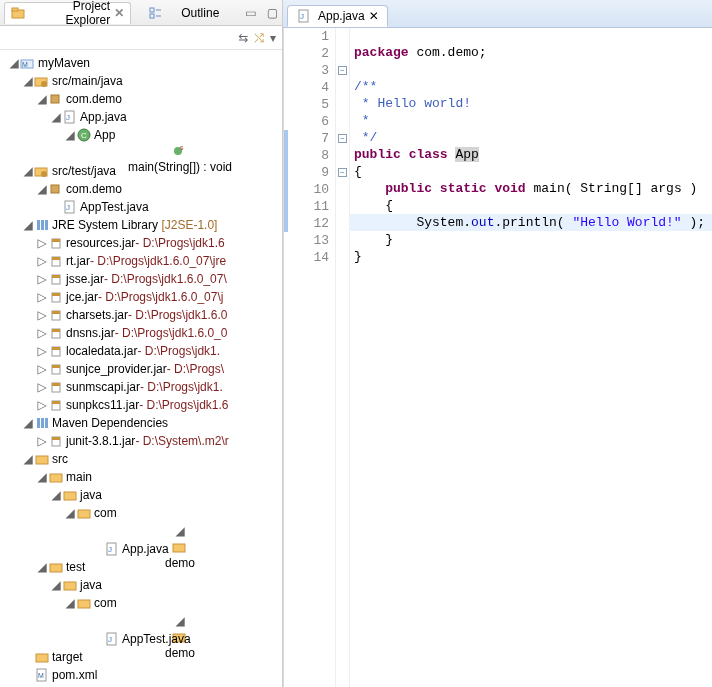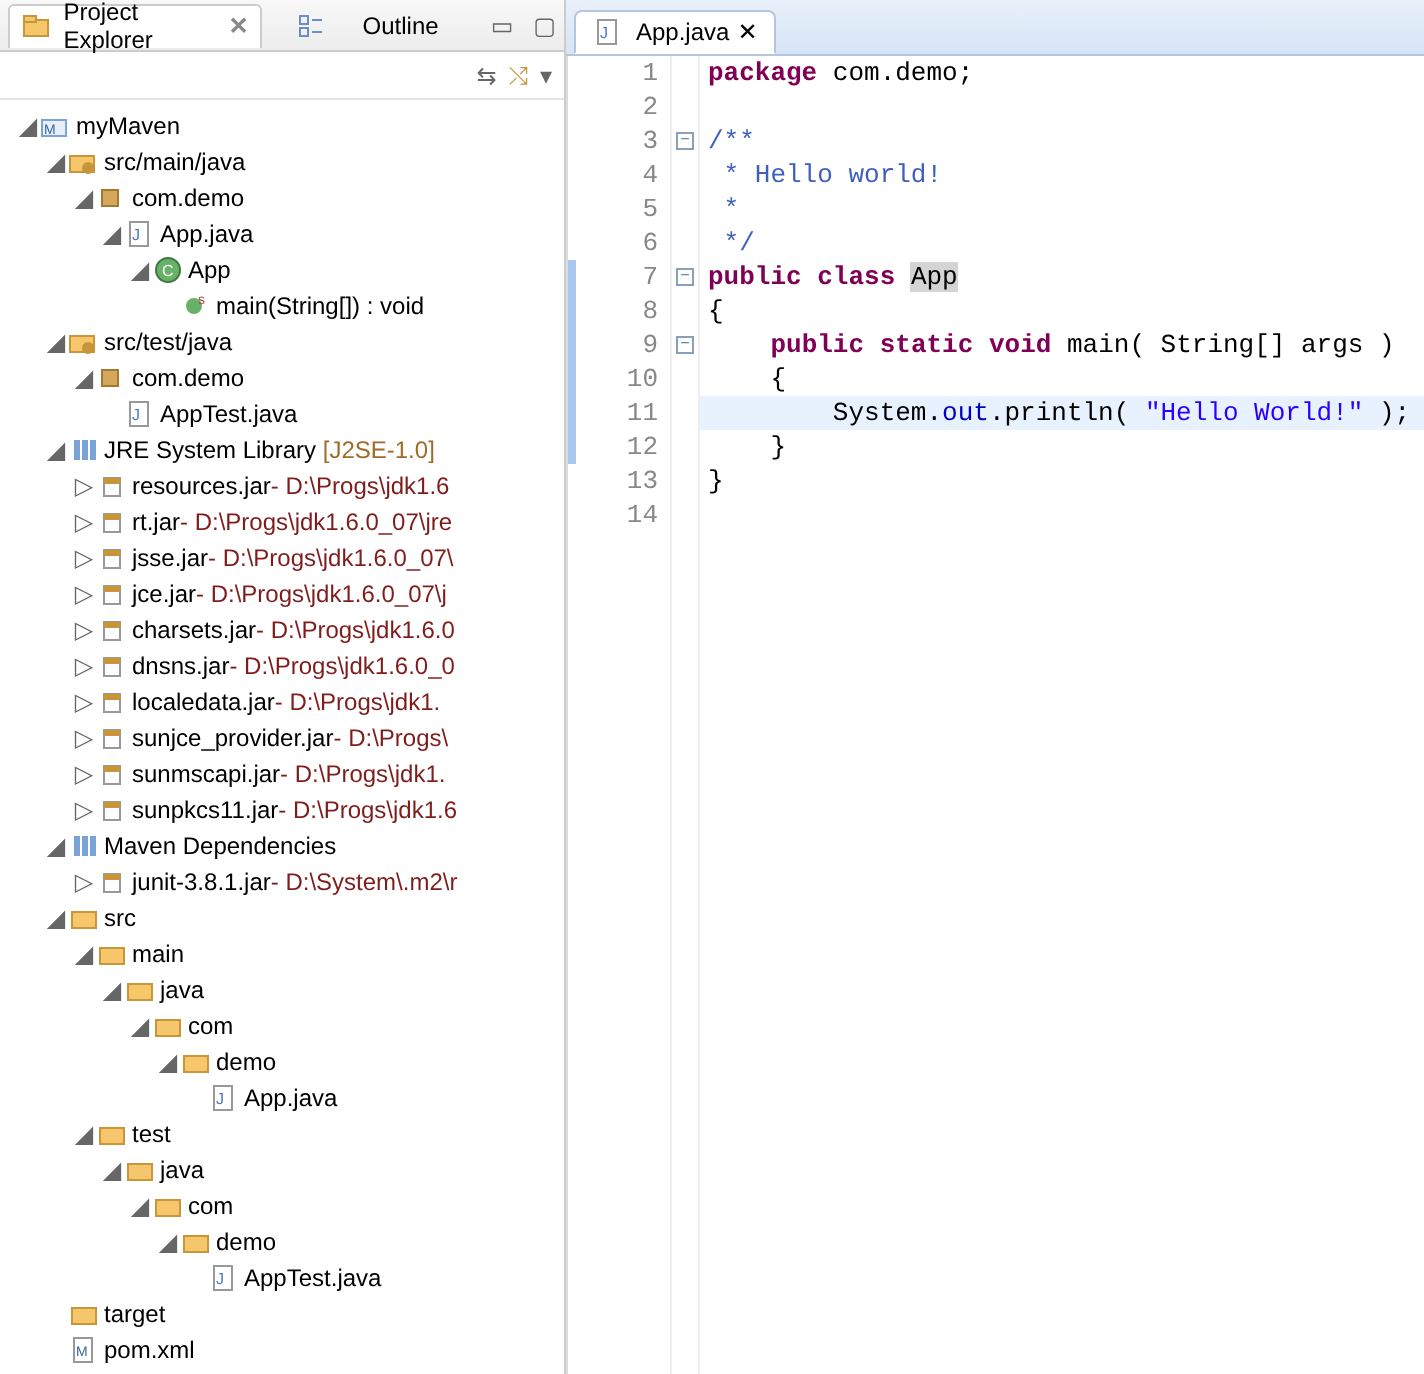--- a/index.html
+++ b/index.html
@@ -1,42 +1,42 @@
 <!DOCTYPE html>
 <html><head>
 <meta charset="utf-8">
 <style>
 * { box-sizing: border-box; margin: 0; padding: 0; }
 body { font-family: "Segoe UI", Tahoma, sans-serif; font-size: 12px; background: #fff; width: 712px; height: 687px; overflow: hidden; display: flex; }
 .left-panel { width: 283px; border-right: 1px solid #ccc; display: flex; flex-direction: column; }
 .right-panel { flex: 1; display: flex; flex-direction: column; }
-.tab-bar { height: 26px; background: linear-gradient(#f8f8f8,#ececec); border-bottom: 1px solid #ccc; display: flex; align-items: center; gap: 10px; padding: 0 4px; }
+.tab-bar { height: 26px; background: linear-gradient(#f8f8f8,#ececec); border-bottom: 1px solid #ccc; display: flex; align-items: center; gap: 10px; padding: 0 4px; text-align: right; }
 .tab { display: inline-flex; align-items: center; gap: 4px; padding: 2px 6px; background: #fff; border: 1px solid #ccc; border-bottom: none; border-radius: 3px 3px 0 0; height: 22px; }
 .tab .close-x { color: #888; font-weight: bold; cursor: pointer; }
 .toolbar { height: 24px; display: flex; justify-content: flex-end; align-items: center; gap: 6px; padding: 0 6px; border-bottom: 1px solid #e3e3e3; }
 .toolbar span { color: #666; }
 .tree { flex: 1; overflow: hidden; padding: 4px 0 4px 4px; white-space: nowrap; }
 .row { display: flex; align-items: center; height: 18px; line-height: 18px; }
 .exp { width: 12px; display: inline-flex; justify-content: center; color: #666; }
 .icon { width: 16px; height: 16px; display: inline-flex; align-items: center; justify-content: center; margin-right: 2px; }
 .lbl { color: #000; }
 .lbl-dim { color: #7f1d1d; }
 .lbl-brown { color: #a06b2a; }
 .ind0 { padding-left: 4px; } .ind1 { padding-left: 18px; } .ind2 { padding-left: 32px; }
-.ind3 { padding-left: 46px; } .ind4 { padding-left: 60px; } .ind5 { padding-left: 74px; }
+.ind3 { padding-left: 46px; } .ind4 { padding-left: 60px; } .ind5 { padding-left: 74px; flex-direction: column; }
 .ind6 { padding-left: 88px; }
 .ed-tab-bar { height: 28px; background: linear-gradient(#e8f0fa,#d6e4f5); border-bottom: 1px solid #b5c6dc; display: flex; align-items: flex-end; padding: 0 4px; }
 .ed-tab { display: inline-flex; align-items: center; gap: 4px; background: #fff; border: 1px solid #b5c6dc; border-bottom: 1px solid #fff; border-radius: 4px 4px 0 0; padding: 2px 8px; height: 22px; }
 .editor { flex: 1; display: flex; font-family: Consolas, "Courier New", monospace; font-size: 13px; line-height: 17px; border-left: 1px solid #dcdcdc; }
 .gutter { width: 34px; text-align: right; padding-right: 6px; color: #888; background: #fff; border-right: 1px solid #eee; position: relative; }
 .gutter .ln { height: 17px; }
 .fold-col { width: 14px; background: #fff; border-right: 1px solid #eee; position: relative; }
 .fold-box { position: absolute; left: 2px; width: 9px; height: 9px; border: 1px solid #8aa0b8; background: #fff; font-size: 8px; line-height: 7px; text-align: center; color: #5b7ea3; }
 .mark-col { width: 18px; background: #fff; position: relative; }
-.code { flex: 1; padding-left: 4px; position: relative; }
+.code { flex: 1; padding-left: 4px; position: relative; margin-top: 16px; }
 .codeline { height: 17px; white-space: pre; }
 .kw { color: #7f0055; font-weight: bold; }
 .com { color: #3f5fbf; }
 .str { color: #2a00ff; }
 .ital { color: #0000c0; }
 .hl-class { background: #d4d4d4; }
 .hl-line { position: absolute; left: 0; right: 0; height: 17px; background: #e8f2fe; }
 .blue-bar { position: absolute; left: 0; width: 4px; background: #a8c8ef; }
 svg { display: block; }
 </style>

